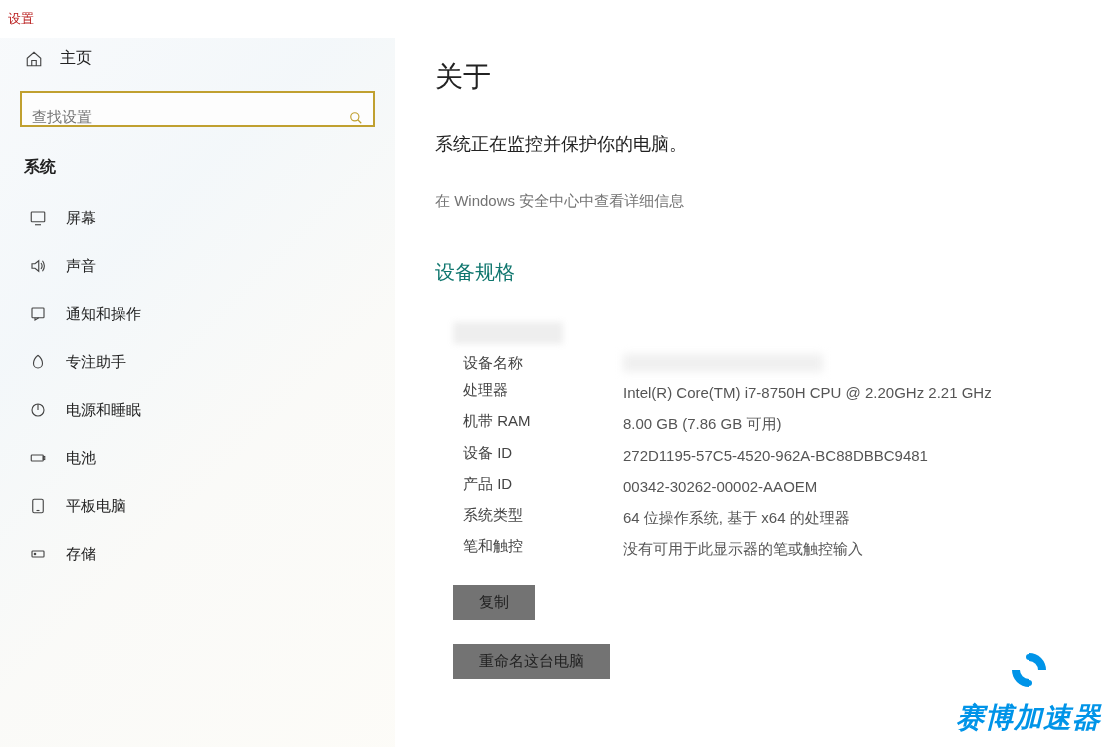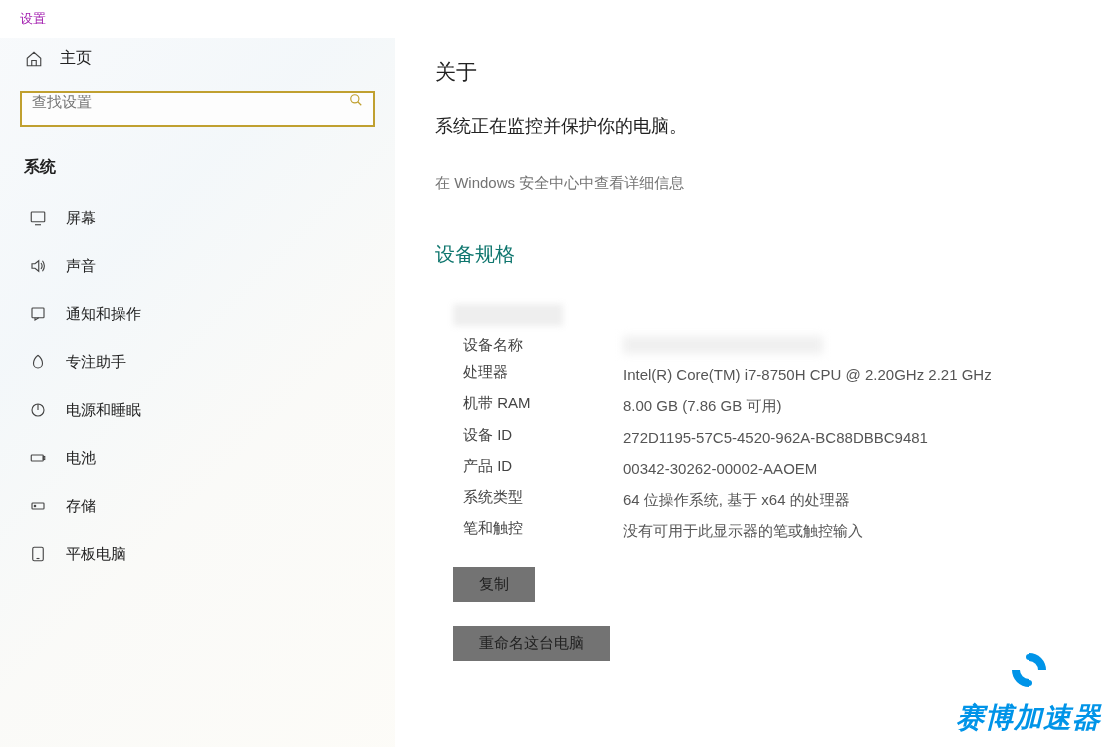--- a/index.html
+++ b/index.html
@@ -1,41 +1,41 @@
 <!DOCTYPE html>
 <html><head>
   <meta charset="utf-8">
   <style>
     * { margin: 0; padding: 0; box-sizing: border-box; font-family: "Microsoft YaHei", "Segoe UI", sans-serif; }
     body { width: 1119px; height: 747px; background: #ffffff; overflow: hidden; position: relative; }
     
-    .window-title { padding: 10px 20px; font-size: 13px; color: #a21caf; }
+    .window-title { padding: 10px 8px; font-size: 13px; color: #b91c1c; }
     
     .container { display: flex; height: calc(100% - 36px); }
     
     .sidebar { width: 395px; padding: 0; position: relative; }
     .sidebar-bg { position: absolute; inset: 0; background: linear-gradient(135deg, #f0f4f8 0%, #e8f0f5 30%, #f5f5f0 60%, #faf8f0 100%); opacity: 0.5; z-index: -1; }
     
     .home-row { display: flex; align-items: center; gap: 16px; padding: 10px 24px 10px 24px; margin-bottom: 12px; }
     .home-row .icon { width: 20px; height: 20px; display: flex; align-items: center; justify-content: center; }
     .home-row span { font-size: 16px; color: #222; }
     
-    .search-box { margin: 0 20px 24px 20px; border: 2px solid #c0a030; background: #fdfdfd; display: flex; align-items: flex-start; height: 36px; padding: 0 10px; }
+    .search-box { margin: 0 20px 24px 20px; border: 2px solid #c0a030; background: #fdfdfd; display: flex; align-items: flex-end; height: 36px; padding: 0 10px; }
     .search-box input { flex: 1; border: none; outline: none; font-size: 15px; background: transparent; color: #666; }
     .search-box .search-icon { color: #c0a030; font-size: 14px; }
     
     .section-label { padding: 6px 24px 16px 24px; font-size: 16px; font-weight: 600; color: #222; }
     
     .nav-list { list-style: none; }
     .nav-item { display: flex; align-items: center; gap: 18px; padding: 14px 24px 14px 28px; cursor: pointer; }
     .nav-icon { width: 20px; height: 20px; display: flex; align-items: center; justify-content: center; color: #444; }
     .nav-item span { font-size: 15px; color: #222; }
     
     .main { flex: 1; padding: 20px 40px 0 40px; position: relative; }
-    .page-title { font-size: 21px; font-weight: 400; color: #222; margin-bottom: 28px; }
+    .page-title { font-size: 28px; font-weight: 400; color: #222; margin-bottom: 36px; }
     .protect-text { font-size: 18px; color: #222; margin-bottom: 36px; }
     .security-link { font-size: 15px; color: #737373; cursor: pointer; display: inline-block; margin-bottom: 48px; }
     
     .spec-title { font-size: 20px; font-weight: 500; color: #0f766e; margin-bottom: 36px; }
     
     .blur-bar { width: 110px; height: 22px; background: #eee; filter: blur(3px); margin-bottom: 10px; margin-left: 18px; }
     
     .spec-table { margin-left: 28px; }
     .spec-row { display: flex; align-items: flex-start; margin-bottom: 8px; }
     .spec-label { width: 160px; font-size: 15px; color: #444; flex-shrink: 0; }
@@ -132,34 +132,34 @@
           <svg width="18" height="18" viewBox="0 0 24 24" fill="none" stroke="#444" stroke-width="1.5">
               <rect x="3" y="8" width="16" height="8" rx="1"></rect>
               <rect x="19" y="10" width="2" height="4"></rect>
             </svg>
         </span>
         <span>电池</span>
       </li>
       <li class="nav-item">
         <span class="nav-icon">
           <svg width="18" height="18" viewBox="0 0 24 24" fill="none" stroke="#444" stroke-width="1.5">
+              <rect x="5" y="3" width="14" height="18" rx="2"></rect>
+              <line x1="10" y1="18" x2="14" y2="18"></line>
+            </svg>
+        </span>
+        <span>平板电脑</span>
+      </li>
+      <li class="nav-item">
+        <span class="nav-icon">
+          <svg width="18" height="18" viewBox="0 0 24 24" fill="none" stroke="#444" stroke-width="1.5">
               <rect x="4" y="8" width="16" height="8" rx="1"></rect>
               <circle cx="8" cy="12" r="1" fill="#444"></circle>
             </svg>
         </span>
         <span>存储</span>
-      </li>
-      <li class="nav-item">
-        <span class="nav-icon">
-          <svg width="18" height="18" viewBox="0 0 24 24" fill="none" stroke="#444" stroke-width="1.5">
-              <rect x="5" y="3" width="14" height="18" rx="2"></rect>
-              <line x1="10" y1="18" x2="14" y2="18"></line>
-            </svg>
-        </span>
-        <span>平板电脑</span>
       </li>
     </ul>
   </aside>
 
   <main class="main">
     <h1 class="page-title">关于</h1>
     <div class="protect-text">系统正在监控并保护你的电脑。</div>
     <a class="security-link">在 Windows 安全中心中查看详细信息</a>
     
     <h2 class="spec-title">设备规格</h2>

